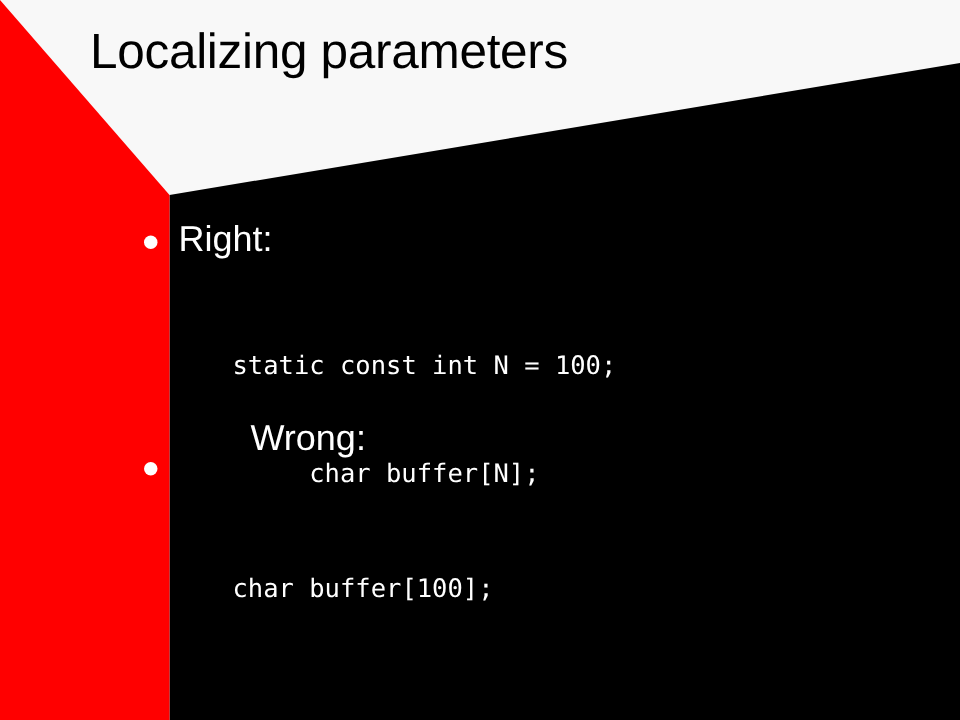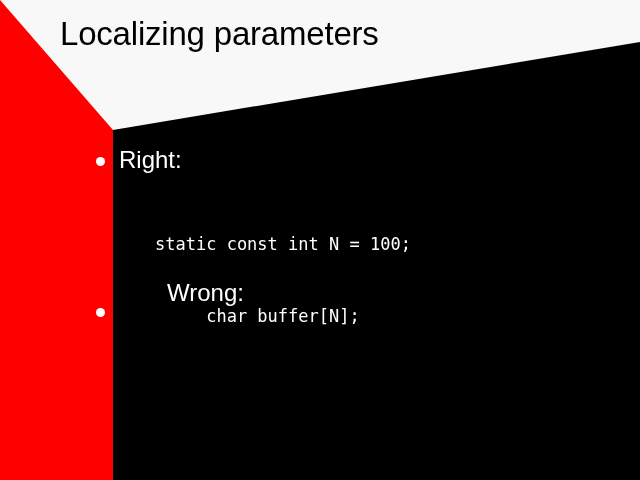--- a/index.html
+++ b/index.html
@@ -96,18 +96,19 @@
 
     <div class="code-block" style="left:144px; top:184px;">
       <div class="code-line">static const int N = 100;</div>
       <div class="code-line">char buffer[N];</div>
     </div>
 
     <div class="bullet-dot" style="left:96px; top:308px;"></div>
     <div class="bullet-label" style="left:119px; top:279px;margin-left:48px;">Wrong:</div>
 
     <div class="code-block" style="left:144px; top:333px;">
+      <div class="code-line">char buffer[100];</div>
       <div class="code-line"></div>
       
     </div>
 
   </div>
 </div>
 
 </body></html>

